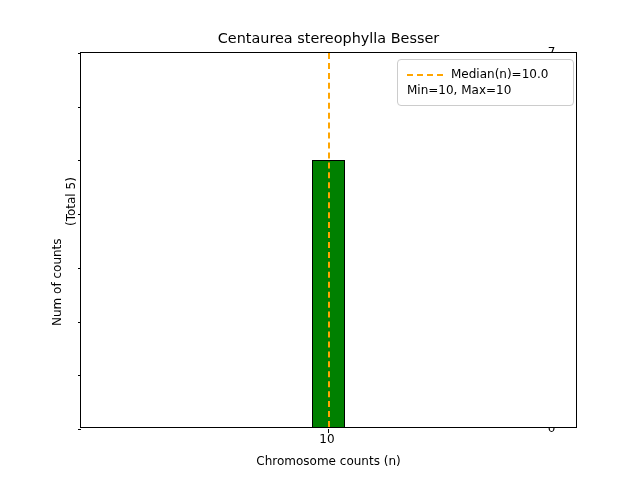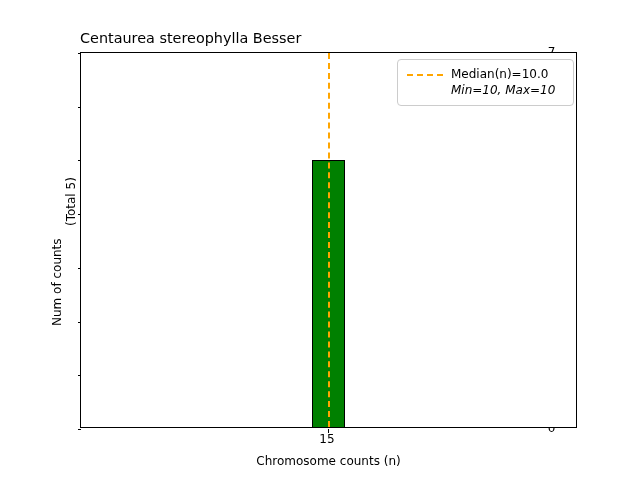--- a/index.html
+++ b/index.html
@@ -23,20 +23,21 @@
     height: 480px;
     background: #ffffff;
   }
 
   
   #chart-title {
     position: absolute;
     left: 80px;
     top: 30px;
     width: 497px;
+    text-align: center;
     font-size: 14.4px;
     line-height: 17px;
     color: #000000;
     white-space: nowrap;
   }
 
   
   #plot-area {
     position: absolute;
     left: 80px;
@@ -174,26 +175,24 @@
     height: 0;
     border-top: 2.6px dashed #ffa500;
   }
   .legend-text {
     font-size: 12px;
     line-height: 16px;
     color: #000000;
     white-space: nowrap;
   }
   .legend-sub {
-    margin-left: 44px;
     font-size: 12px;
     line-height: 16px;
     color: #000000;
     white-space: nowrap;
-    font-style: italic;
   }
 </style>
 </head>
 <body>
 
 <div id="figure">
 
   <div id="chart-title">Centaurea stereophylla Besser</div>
 
   <div class="ytick-label" style="top:422px;">0</div>
@@ -232,17 +231,17 @@
     <div id="legend" style="left:316px; top:6px;">
       <div class="legend-row">
         <span class="legend-swatch"></span>
         <span class="legend-text">Median(n)=10.0</span>
       </div>
       <div class="legend-sub">Min=10, Max=10</div>
     </div>
 
   </div>
 
-  <div class="xtick-label" style="left:327px;">15</div>
+  <div class="xtick-label" style="left:327px;">10</div>
 
   <div id="xlabel">Chromosome counts (n)</div>
 
 </div>
 
 </body></html>

